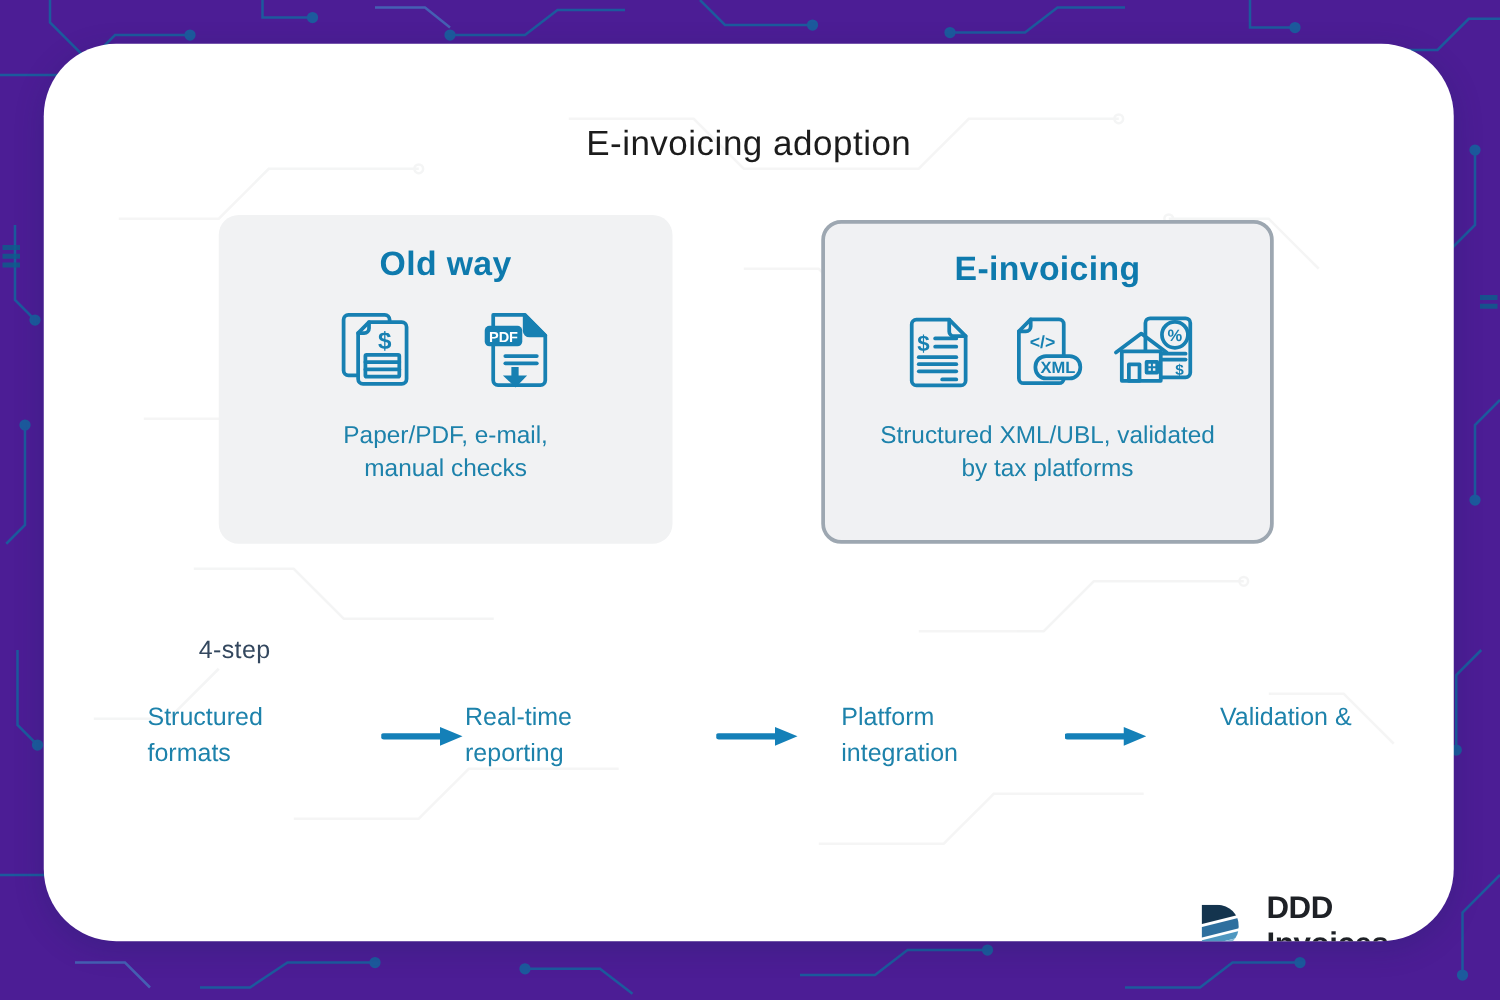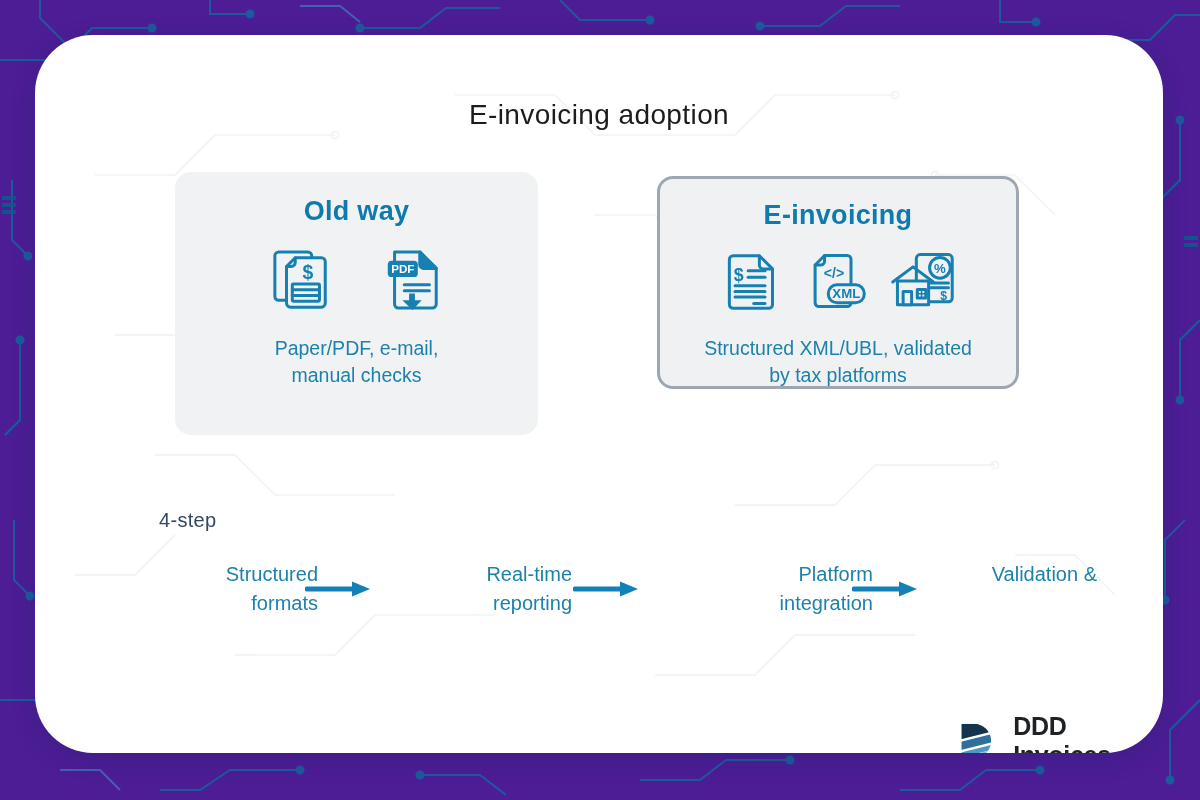--- a/index.html
+++ b/index.html
@@ -21,43 +21,43 @@
   .page-title {
     position: absolute; left: 0; right: 0; top: 64px;
     text-align: center; font-size: 28px; font-weight: 500;
     color: #1c1c1c; letter-spacing: .4px;
   }
   .compare-card {
     position: absolute; border-radius: 16px; background: #f1f2f3;
     text-align: center;
   }
   .card-old { left: 140px; top: 137px; width: 363px; height: 263px; }
-  .card-new { left: 622px; top: 141px; width: 362px; height: 213px; border: 3px solid #9da7b1; background: #f0f1f3; }
+  .card-new { left: 622px; top: 141px; width: 362px; height: 259px; border: 3px solid #9da7b1; background: #f0f1f3; }
   .card-title {
     margin-top: 24px; font-size: 27px; font-weight: 700; color: #0e7aad; letter-spacing: .3px;
   }
   .card-new .card-title { margin-top: 21px; }
   .icon-row { margin-top: 22px; display: flex; justify-content: center; align-items: center; }
   .card-old .icon-row { gap: 48px; }
   .card-new .icon-row { gap: 20px; margin-top: 20px; }
   .card-desc { margin-top: 24px; font-size: 19.5px; line-height: 27px; color: #1d82ab; }
   .card-new .card-desc { margin-top: 22px; }
 
   .process-heading {
     position: absolute; left: 124px; top: 474px;
     font-size: 20px; font-weight: 400; color: #33475e; letter-spacing: .3px;
   }
   .step-label {
-    position: absolute; top: 525px; width: 200px; text-align: right;
+    position: absolute; top: 525px; width: 200px; text-align: left;
     font-size: 20px; line-height: 29px; color: #1d82ab;
   }
   .step-1 { left: 83px; }
   .step-2 { left: 337px; }
   .step-3 { left: 638px; }
-  .step-4 { left: 862px; }
+  .step-4 { left: 941px; }
   .flow-arrow { position: absolute; top: 545px; width: 66px; height: 18px; }
   .arrow-1 { left: 270px; }
   .arrow-2 { left: 538px; }
   .arrow-3 { left: 817px; }
 
   .brand {
     position: absolute; left: 920px; top: 677px;
     display: flex; align-items: center; gap: 22px;
   }
   .brand-text { font-size: 25px; font-weight: 700; color: #1e2126; letter-spacing: -0.3px; }

